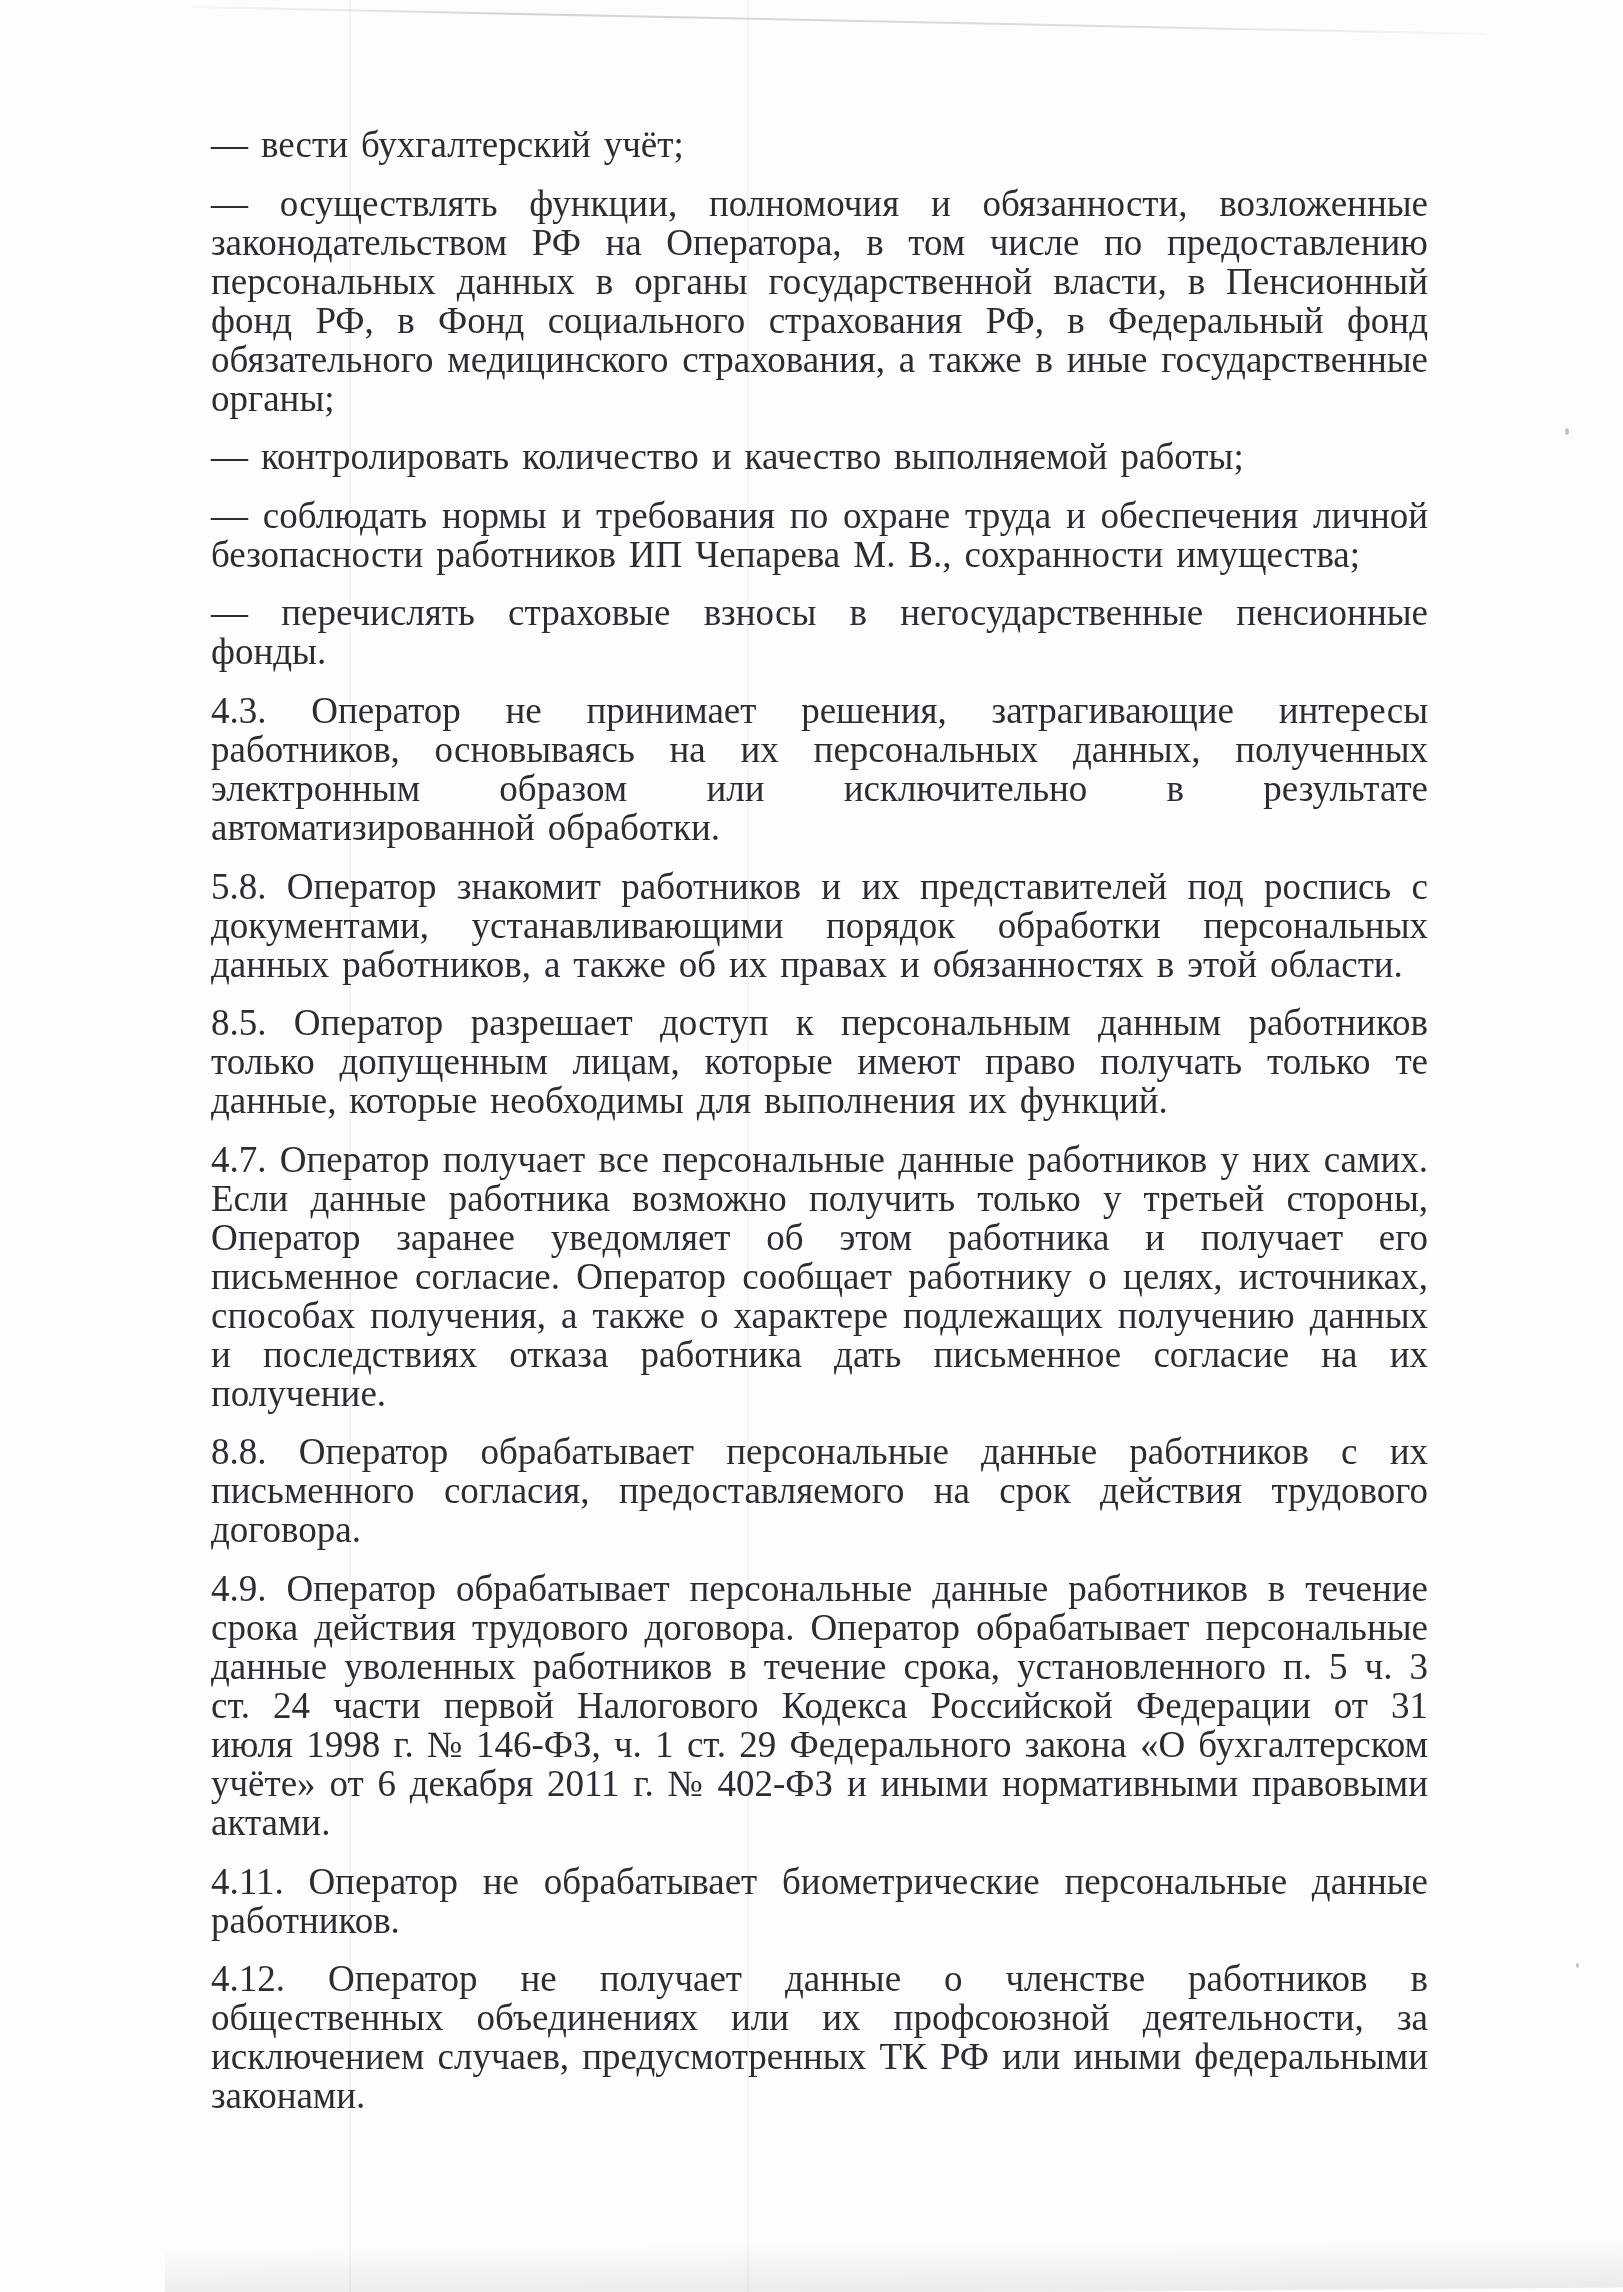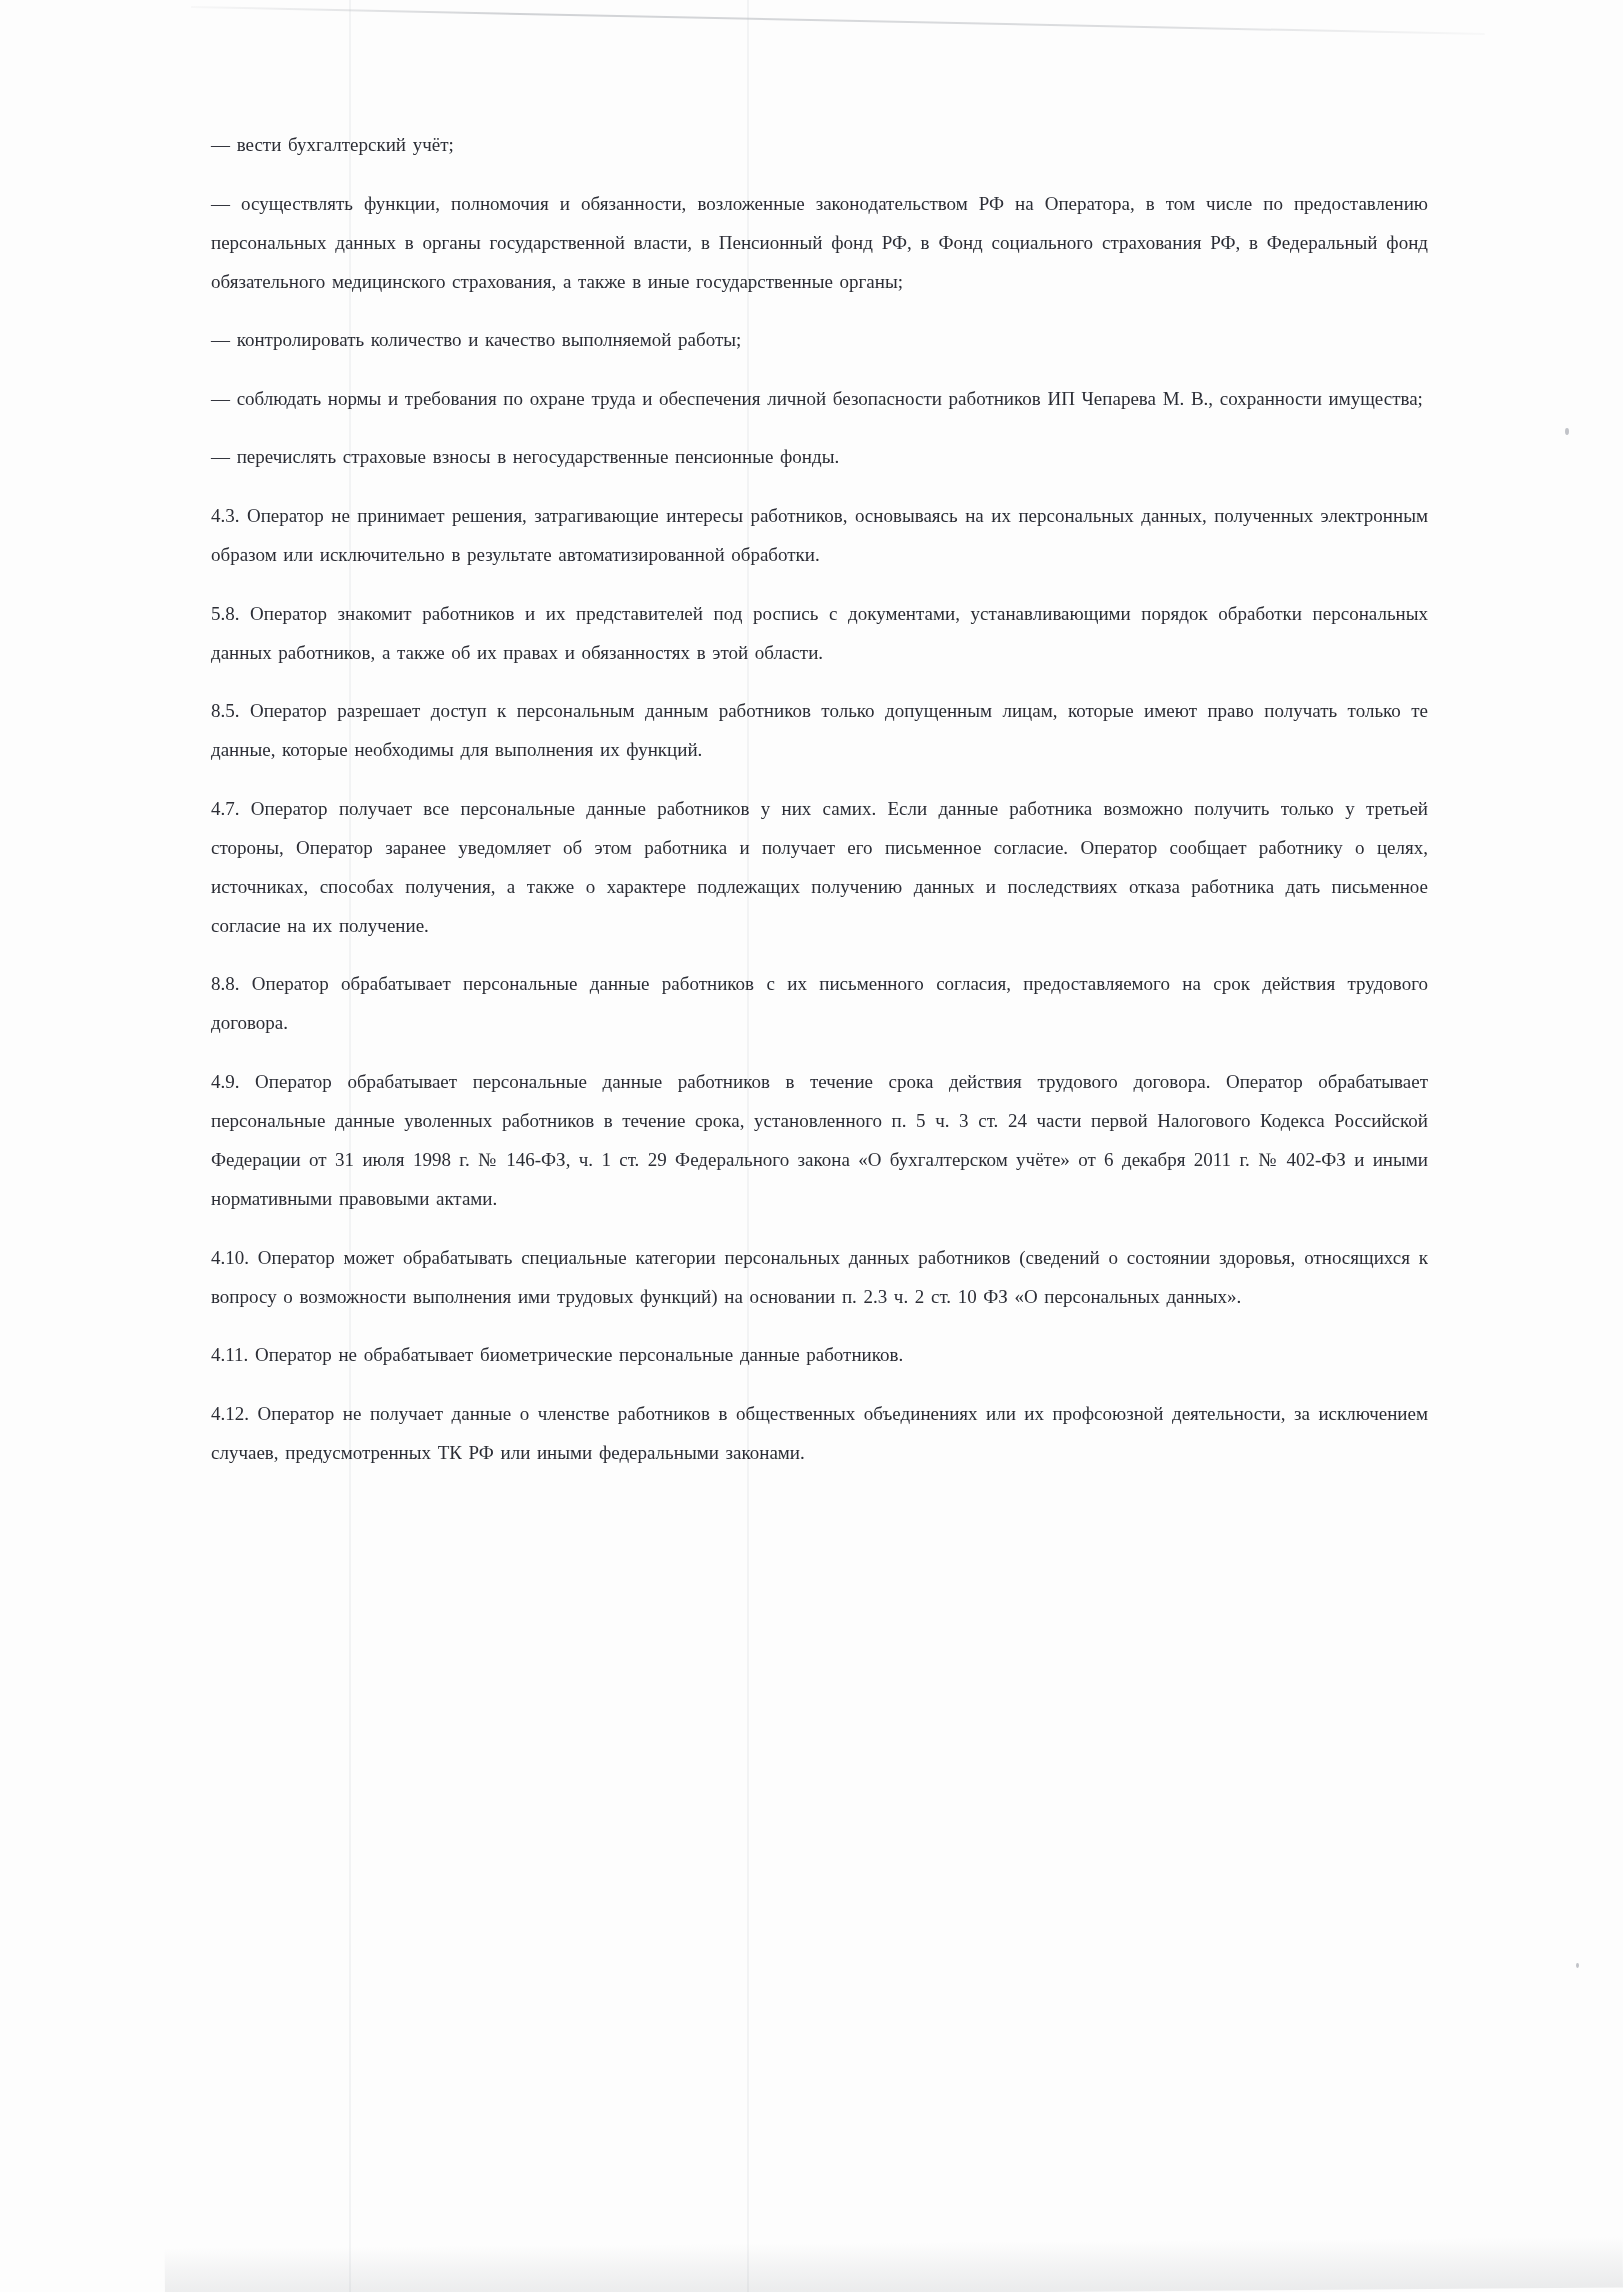--- a/index.html
+++ b/index.html
@@ -19,21 +19,21 @@
     inset: 0;
     background: #fdfdfd;
   }
   
   .content {
     position: absolute;
     left: 211px;
     top: 125px;
     width: 1217px;
     color: #2b2d35;
-    font-size: 19px;
+    font-size: 37px;
     line-height: 39px;
     word-spacing: 0.10em;
   }
   p.para {
     margin: 0 0 19.6px 0;
     text-align: justify;
     hyphens: none;
   }
   p.para:last-child { margin-bottom: 6px; }
 
@@ -99,19 +99,18 @@
     <p class="para">— осуществлять функции, полномочия и обязанности, возложенные законодательством РФ на Оператора, в том числе по предоставлению персональных данных в органы государственной власти, в Пенсионный фонд РФ, в Фонд социального страхования РФ, в Федеральный фонд обязательного медицинского страхования, а также в иные государственные органы;</p>
     <p class="para">— контролировать количество и качество выполняемой работы;</p>
     <p class="para">— соблюдать нормы и требования по охране труда и обеспечения личной безопасности работников ИП Чепарева М. В., сохранности имущества;</p>
     <p class="para">— перечислять страховые взносы в негосударственные пенсионные фонды.</p>
     <p class="para">4.3. Оператор не принимает решения, затрагивающие интересы работников, основываясь на их персональных данных, полученных электронным образом или исключительно в результате автоматизированной обработки.</p>
     <p class="para">5.8. Оператор знакомит работников и их представителей под роспись с документами, устанавливающими порядок обработки персональных данных работников, а также об их правах и обязанностях в этой области.</p>
     <p class="para">8.5. Оператор разрешает доступ к персональным данным работников только допущенным лицам, которые имеют право получать только те данные, которые необходимы для выполнения их функций.</p>
     <p class="para">4.7. Оператор получает все персональные данные работников у них самих. Если данные работника возможно получить только у третьей стороны, Оператор заранее уведомляет об этом работника и получает его письменное согласие. Оператор сообщает работнику о целях, источниках, способах получения, а также о характере подлежащих получению данных и последствиях отказа работника дать письменное согласие на их получение.</p>
     <p class="para">8.8. Оператор обрабатывает персональные данные работников с их письменного согласия, предоставляемого на срок действия трудового договора.</p>
     <p class="para">4.9. Оператор обрабатывает персональные данные работников в течение срока действия трудового договора. Оператор обрабатывает персональные данные уволенных работников в течение срока, установленного п. 5 ч. 3 ст. 24 части первой Налогового Кодекса Российской Федерации от 31 июля 1998 г. № 146-ФЗ, ч. 1 ст. 29 Федерального закона «О бухгалтерском учёте» от 6 декабря 2011 г. № 402-ФЗ и иными нормативными правовыми актами.</p>
-    <p class="para">4.10. Оператор может обрабатывать специальные категории персональных данных работников (сведений о состоянии здоровья, относящихся к вопросу о возможности выполнения ими трудовых функций) на основании п. 2.3 ч. 2 ст. 10 ФЗ «О персональных данных».</p>
     <p class="para">4.11. Оператор не обрабатывает биометрические персональные данные работников.</p>
     <p class="para">4.12. Оператор не получает данные о членстве работников в общественных объединениях или их профсоюзной деятельности, за исключением случаев, предусмотренных ТК РФ или иными федеральными законами.</p>
   </div>
 
 </div>
 
 
 </body></html>

